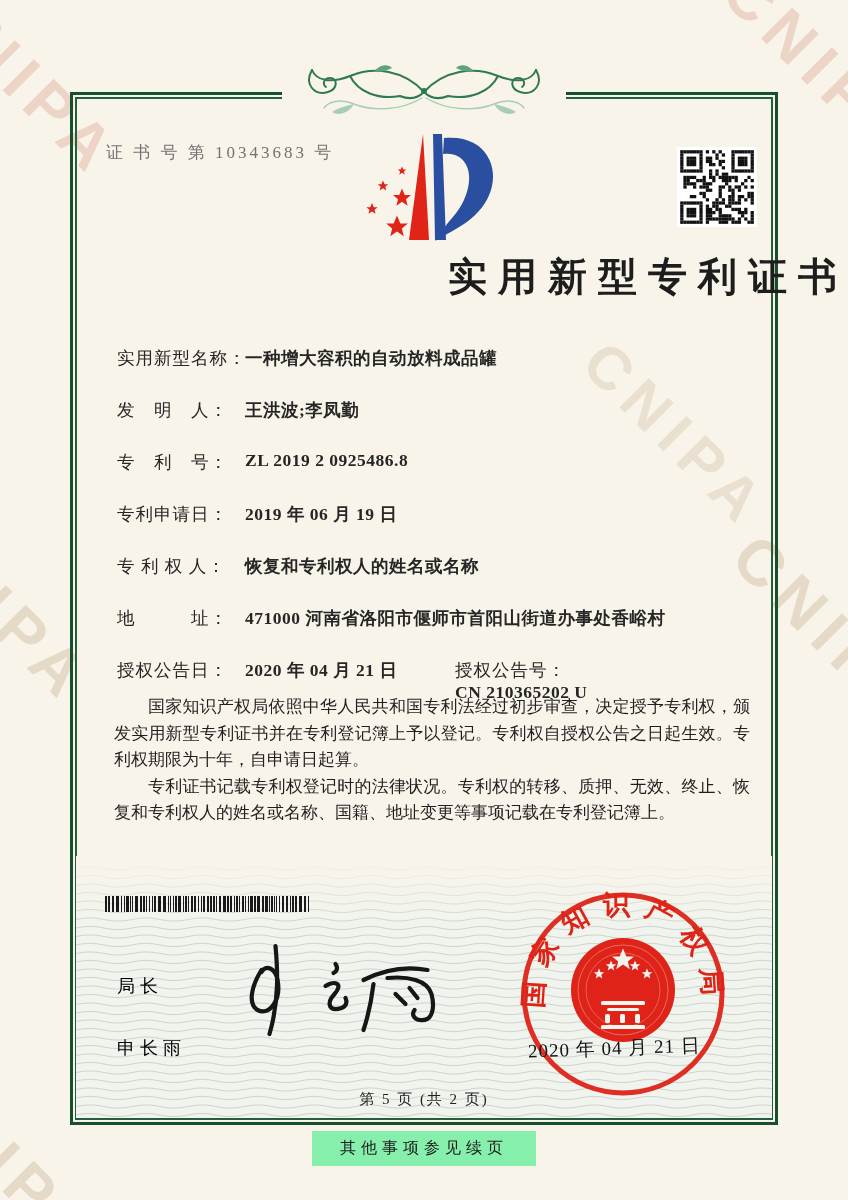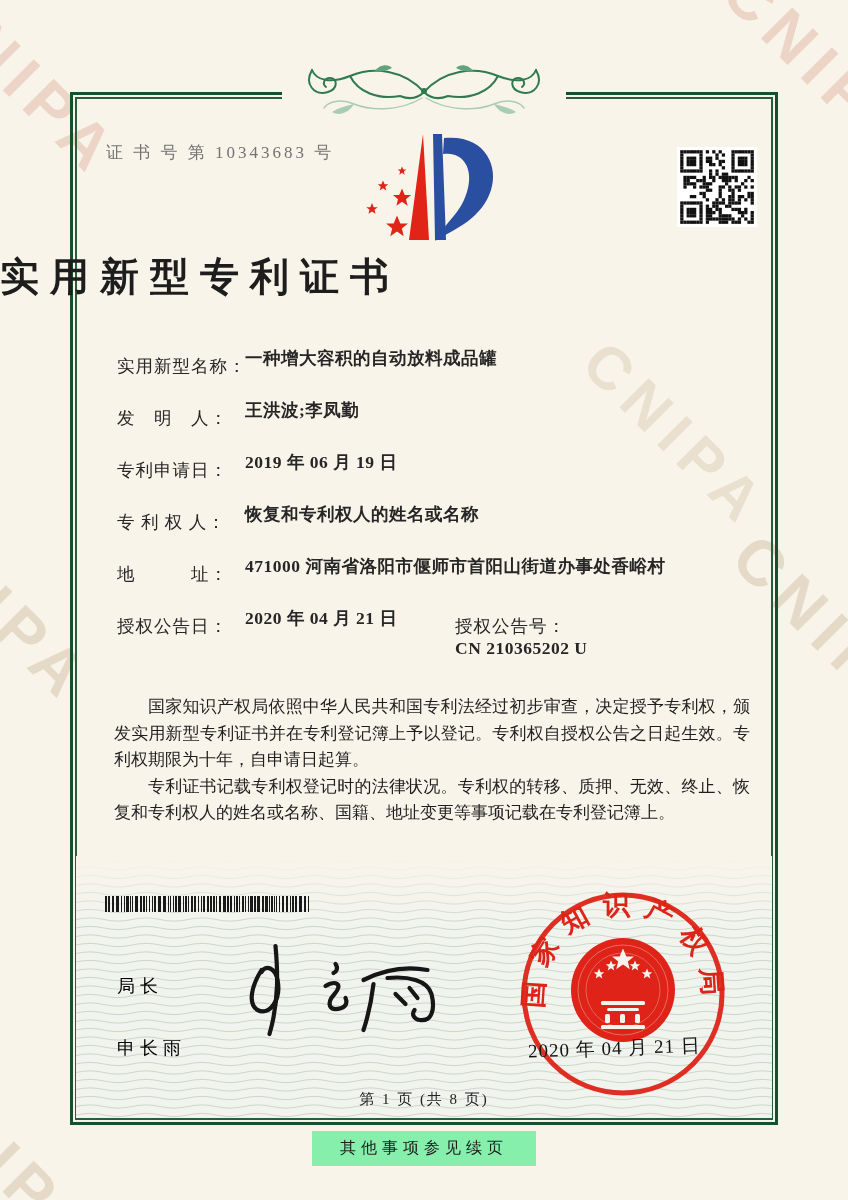--- a/index.html
+++ b/index.html
@@ -25,26 +25,26 @@
       border:2px solid #24603d;}
 
   
   .ornament{position:absolute;left:254px;top:58px;width:340px;height:64px;}
 
   .cert-no{position:absolute;left:106px;top:141px;font-size:17px;color:#737373;letter-spacing:3px;}
 
   .logo{position:absolute;left:349px;top:128px;width:150px;height:120px;}
   .qr{position:absolute;left:677px;top:147px;width:80px;height:80px;background:#fff;}
 
-  .title{position:absolute;left:0;top:250px;width:848px;text-align:left;
+  .title{position:absolute;left:0;top:250px;width:848px;text-align:right;
       font-size:39px;font-weight:bold;color:#1d1d1d;letter-spacing:11px;}
 
   .fields{position:absolute;left:117px;top:346px;width:640px;}
   .frow{position:relative;display:flex;height:52px;align-items:flex-start;font-size:17.5px;color:#262626;}
-  .frow .lab{white-space:pre;width:128px;flex:0 0 128px;letter-spacing:1px;margin-top:8px;}
+  .frow .lab{white-space:pre;width:128px;flex:0 0 128px;letter-spacing:1px;}
   .frow .val{white-space:pre;letter-spacing:0.5px;font-weight:bold;}
   .pair2{position:absolute;left:338px;top:0;display:flex;flex-direction:column;}
   .pair2 .lab{width:auto;flex:none;margin-right:4px;}
 
   .bodytext{position:absolute;left:114px;top:694px;width:636px;font-size:17px;
       line-height:26.5px;color:#1f1f1f;text-align:justify;}
   .bodytext p{margin:0;text-indent:2em;}
 
   
   .guilloche{position:absolute;left:76px;top:856px;width:696px;height:262px;background:#f1f4ee;}
@@ -419,20 +419,24 @@
   <div class="fields">
     <div class="frow">
       <span class="lab">实用新型名称：</span>
       <span class="val">一种增大容积的自动放料成品罐</span>
     </div>
     <div class="frow">
       <span class="lab">发　明　人：</span>
       <span class="val">王洪波;李凤勤</span>
     </div>
     <div class="frow">
+      <span class="lab">专　利　号：</span>
+      <span class="val">ZL 2019 2 0925486.8</span>
+    </div>
+    <div class="frow">
       <span class="lab">专利申请日：</span>
       <span class="val">2019 年 06 月 19 日</span>
     </div>
     <div class="frow">
       <span class="lab">专 利 权 人：</span>
       <span class="val">恢复和专利权人的姓名或名称</span>
     </div>
     <div class="frow">
       <span class="lab">地　　　址：</span>
       <span class="val">471000 河南省洛阳市偃师市首阳山街道办事处香峪村</span>
@@ -554,16 +558,16 @@
         <rect x="92" y="122" width="32" height="3" rx="1.5"></rect>
         <rect x="90" y="128" width="5" height="9" rx="1.5"></rect>
         <rect x="105" y="128" width="5" height="9" rx="1.5"></rect>
         <rect x="120" y="128" width="5" height="9" rx="1.5"></rect>
         <rect x="86" y="139" width="44" height="4" rx="1.5"></rect>
       </g>
     </g>
   </svg>
   <div class="seal-date">2020 年 04 月 21 日</div>
 
-  <div class="page-info">第 1 页 (共 8 页)</div>
+  <div class="page-info">第 5 页 (共 2 页)</div>
   <div class="note-box">其他事项参见续页</div>
 
 </div>
 
 </body></html>

